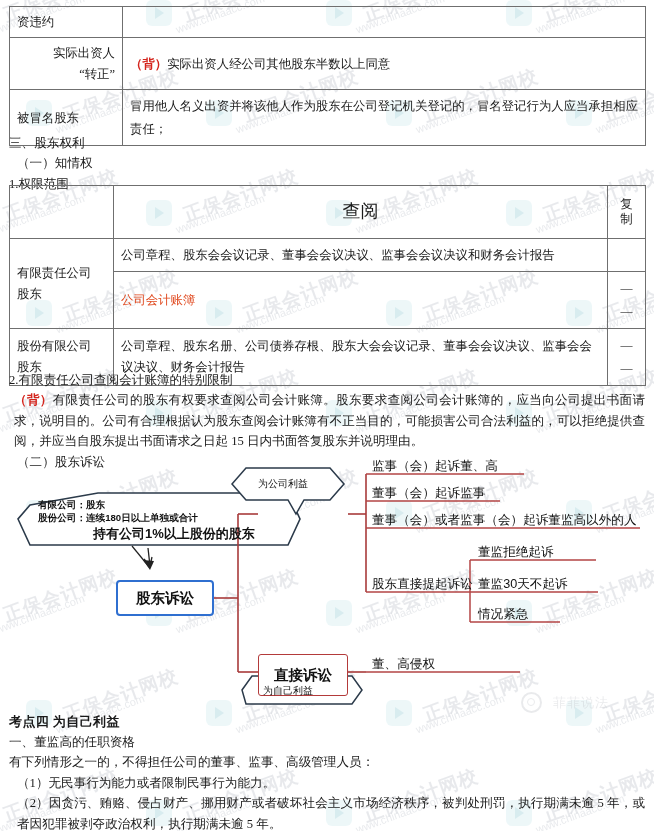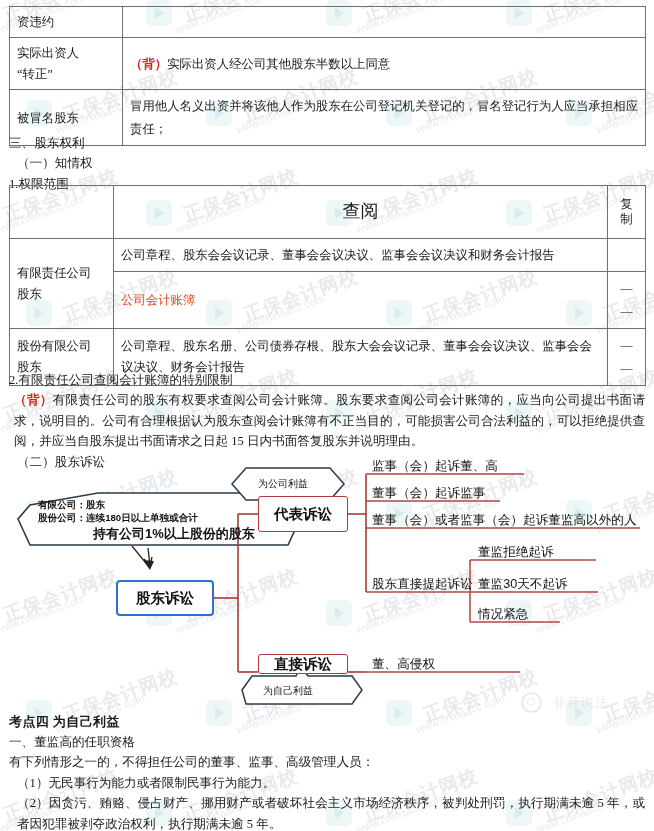--- a/index.html
+++ b/index.html
@@ -86,21 +86,21 @@
     font-weight: normal;
     background: transparent;
   }
   .tbl-top {
     position: absolute;
     left: 9px; top: 6px;
     width: 636px;
   }
   .tbl-top td { height: 19px; }
   .cell-label { text-align: left; }
-  .center-label { text-align: left; }
+  .center-label { text-align: right; }
   .red-bold { color: #d4241c; font-weight: bold; }
   .red-text { color: #e0491f; }
 
   .tbl-rights {
     position: absolute;
     left: 9px; top: 185px;
     width: 636px;
   }
   .tbl-rights td { padding: 4px 8px; }
   .col-head-center {
@@ -518,26 +518,23 @@
     </svg>
 
     <div class="callout-text" style="left:38px; top:37px; font-weight:bold; font-size:9.6px;">有限公司：股东</div>
     <div class="callout-text" style="left:38px; top:50px; font-weight:bold; font-size:9.6px;">股份公司：连续180日以上单独或合计</div>
     <div class="callout-text" style="left:93px; top:63px; font-weight:bold; font-size:13px;">持有公司1%以上股份的股东</div>
 
     <div class="node node-blue" style="left:116px; top:118px; width:98px; height:36px;">
       <span>股东诉讼</span>
     </div>
 
-    <div class="node node-red" style="left:258px; top:34px; width:90px; height:36px;">
-      <span>代表诉讼</span>
-    </div>
     <div class="callout-text" style="left:258px; top:15px;">为公司利益</div>
 
-    <div class="node node-red" style="left:258px; top:192px; width:90px; height:20px;justify-content:center;">
+    <div class="node node-red" style="left:258px; top:192px; width:90px; height:42px;justify-content:center;">
       <span>直接诉讼</span>
     </div>
     <div class="callout-text" style="left:263px; top:222px;">为自己利益</div>
 
     <div class="leaf" style="left:372px; top:-4px;">监事（会）起诉董、高</div>
     <div class="leaf" style="left:372px; top:23px;">董事（会）起诉监事</div>
     <div class="leaf" style="left:372px; top:50px;">董事（会）或者监事（会）起诉董监高以外的人</div>
     <div class="leaf" style="left:372px; top:114px;">股东直接提起诉讼</div>
 
     <div class="leaf" style="left:478px; top:82px;">董监拒绝起诉</div>

